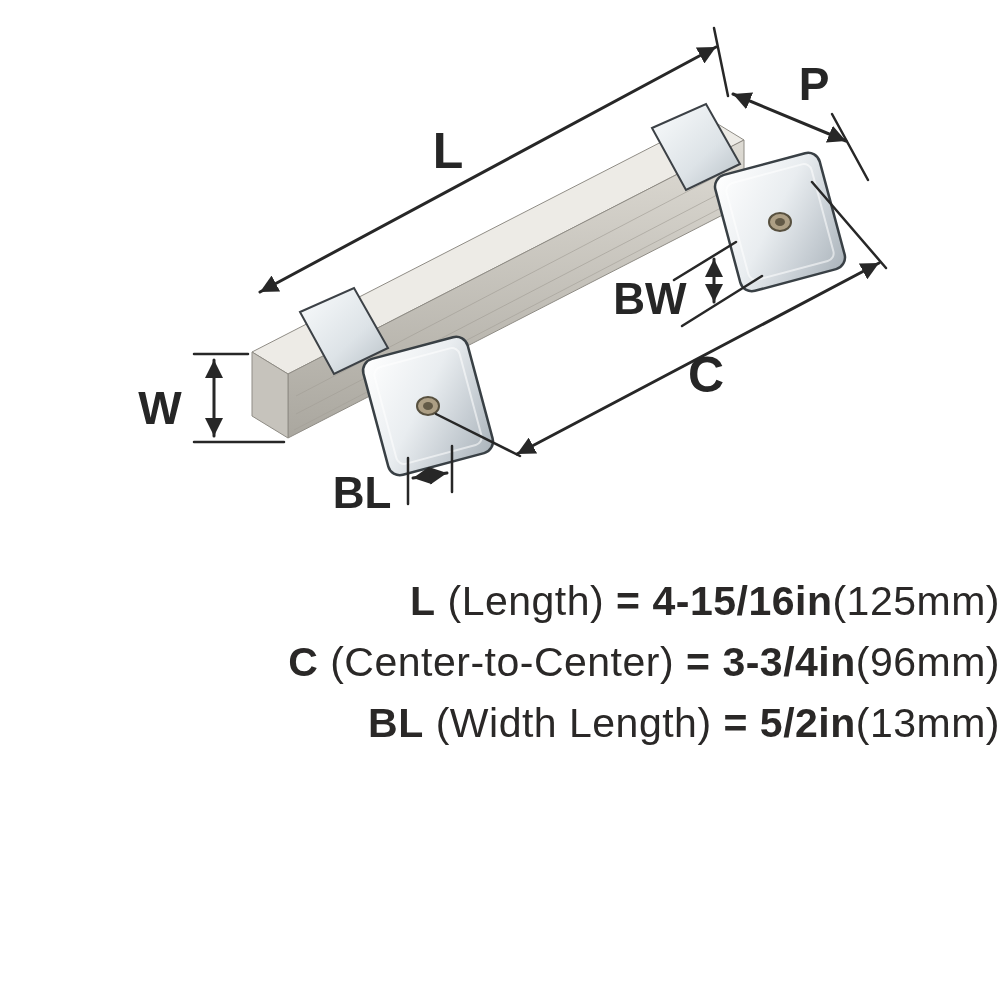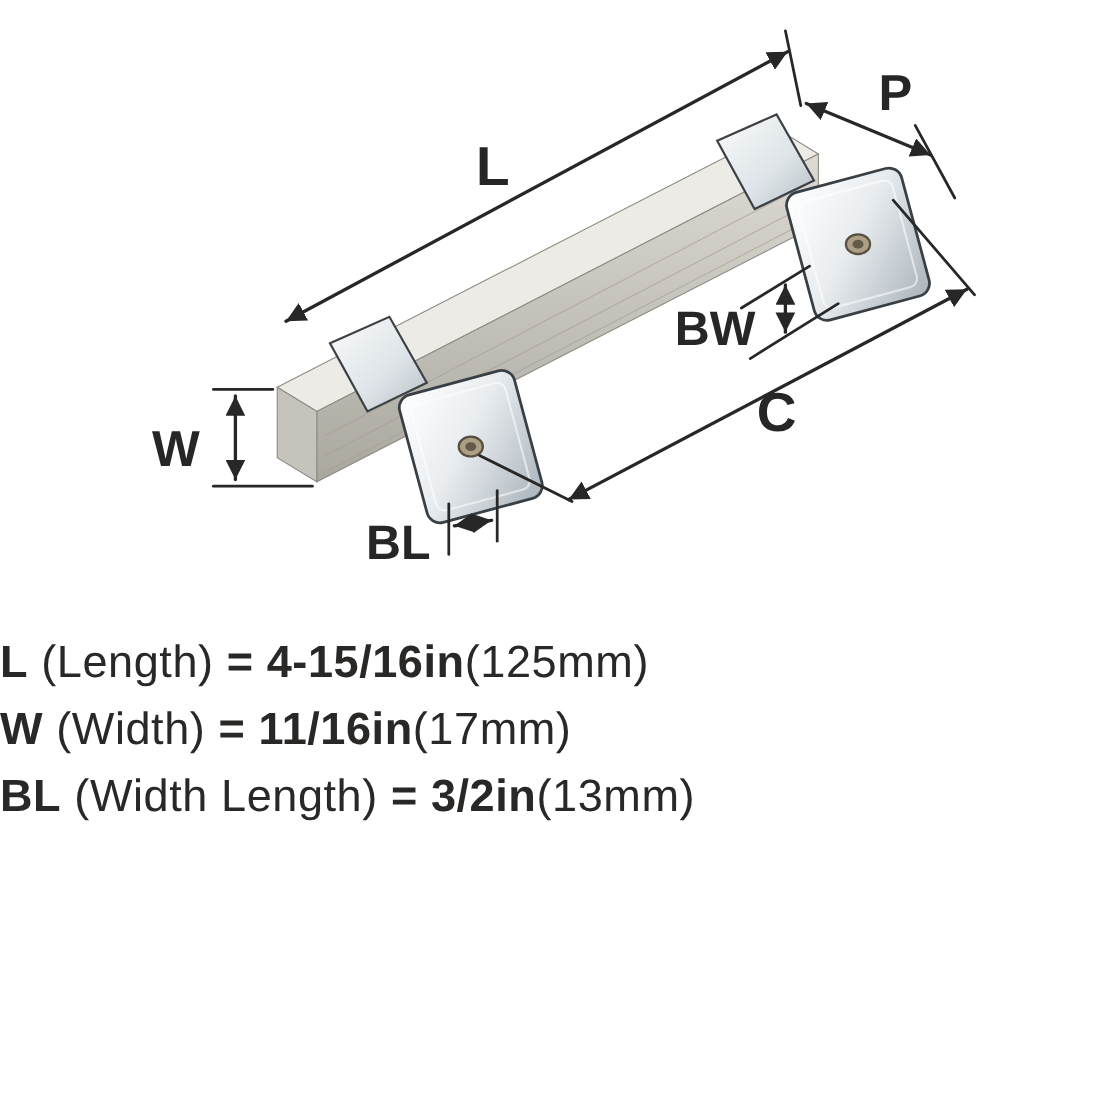--- a/index.html
+++ b/index.html
@@ -4,21 +4,21 @@
 <style>
   html,body{margin:0;padding:0;}
   body{
     width:1000px;height:1000px;background:#ffffff;
     font-family:"Liberation Sans",sans-serif;
     color:#2a2827;
   }
   .page{width:1000px;height:1000px;overflow:hidden;background:#ffffff;}
   .diagram{width:1000px;height:566px;}
   .diagram svg{display:block;}
-  .specs{margin-top:14px;text-align:left;}
+  .specs{margin-top:14px;text-align:right;}
   .spec-row{margin:0 0 18px 0;font-size:41px;line-height:1.05;white-space:nowrap;letter-spacing:.5px;}
   .b{font-weight:700;}
   .n{font-weight:400;}
   .dimtext{font-weight:700;fill:#262626;font-family:"Liberation Sans",sans-serif;}
 </style>
 </head>
 <body>
 
 <div class="page">
 
@@ -101,21 +101,21 @@
         <text class="dimtext" x="706" y="392" font-size="50">C</text>
         <text class="dimtext" x="362" y="508" font-size="44">BL</text>
       </g>
     </svg>
   </div>
 
   <div class="specs">
 
     <p class="spec-row"><span class="b">L</span> <span class="n">(Length)</span> <span class="b">=</span> <span class="b">4-15/16in</span><span class="n">(125mm)</span></p>
 
-    <p class="spec-row"><span class="b">W</span> <span class="n">(Width)</span> <span class="b">=</span> <span class="b">11/16in</span><span class="n">(17mm)</span></p>
 
 
+    <p class="spec-row"><span class="b">C</span> <span class="n">(Center-to-Center)</span> <span class="b">=</span> <span class="b">3-3/4in</span><span class="n">(96mm)</span></p>
 
-    <p class="spec-row"><span class="b">BL</span> <span class="n">(Width Length)</span> <span class="b">=</span> <span class="b">3/2in</span><span class="n">(13mm)</span></p>
+    <p class="spec-row"><span class="b">BL</span> <span class="n">(Width Length)</span> <span class="b">=</span> <span class="b">5/2in</span><span class="n">(13mm)</span></p>
 
 
   </div>
 </div>
 
 </body></html>

